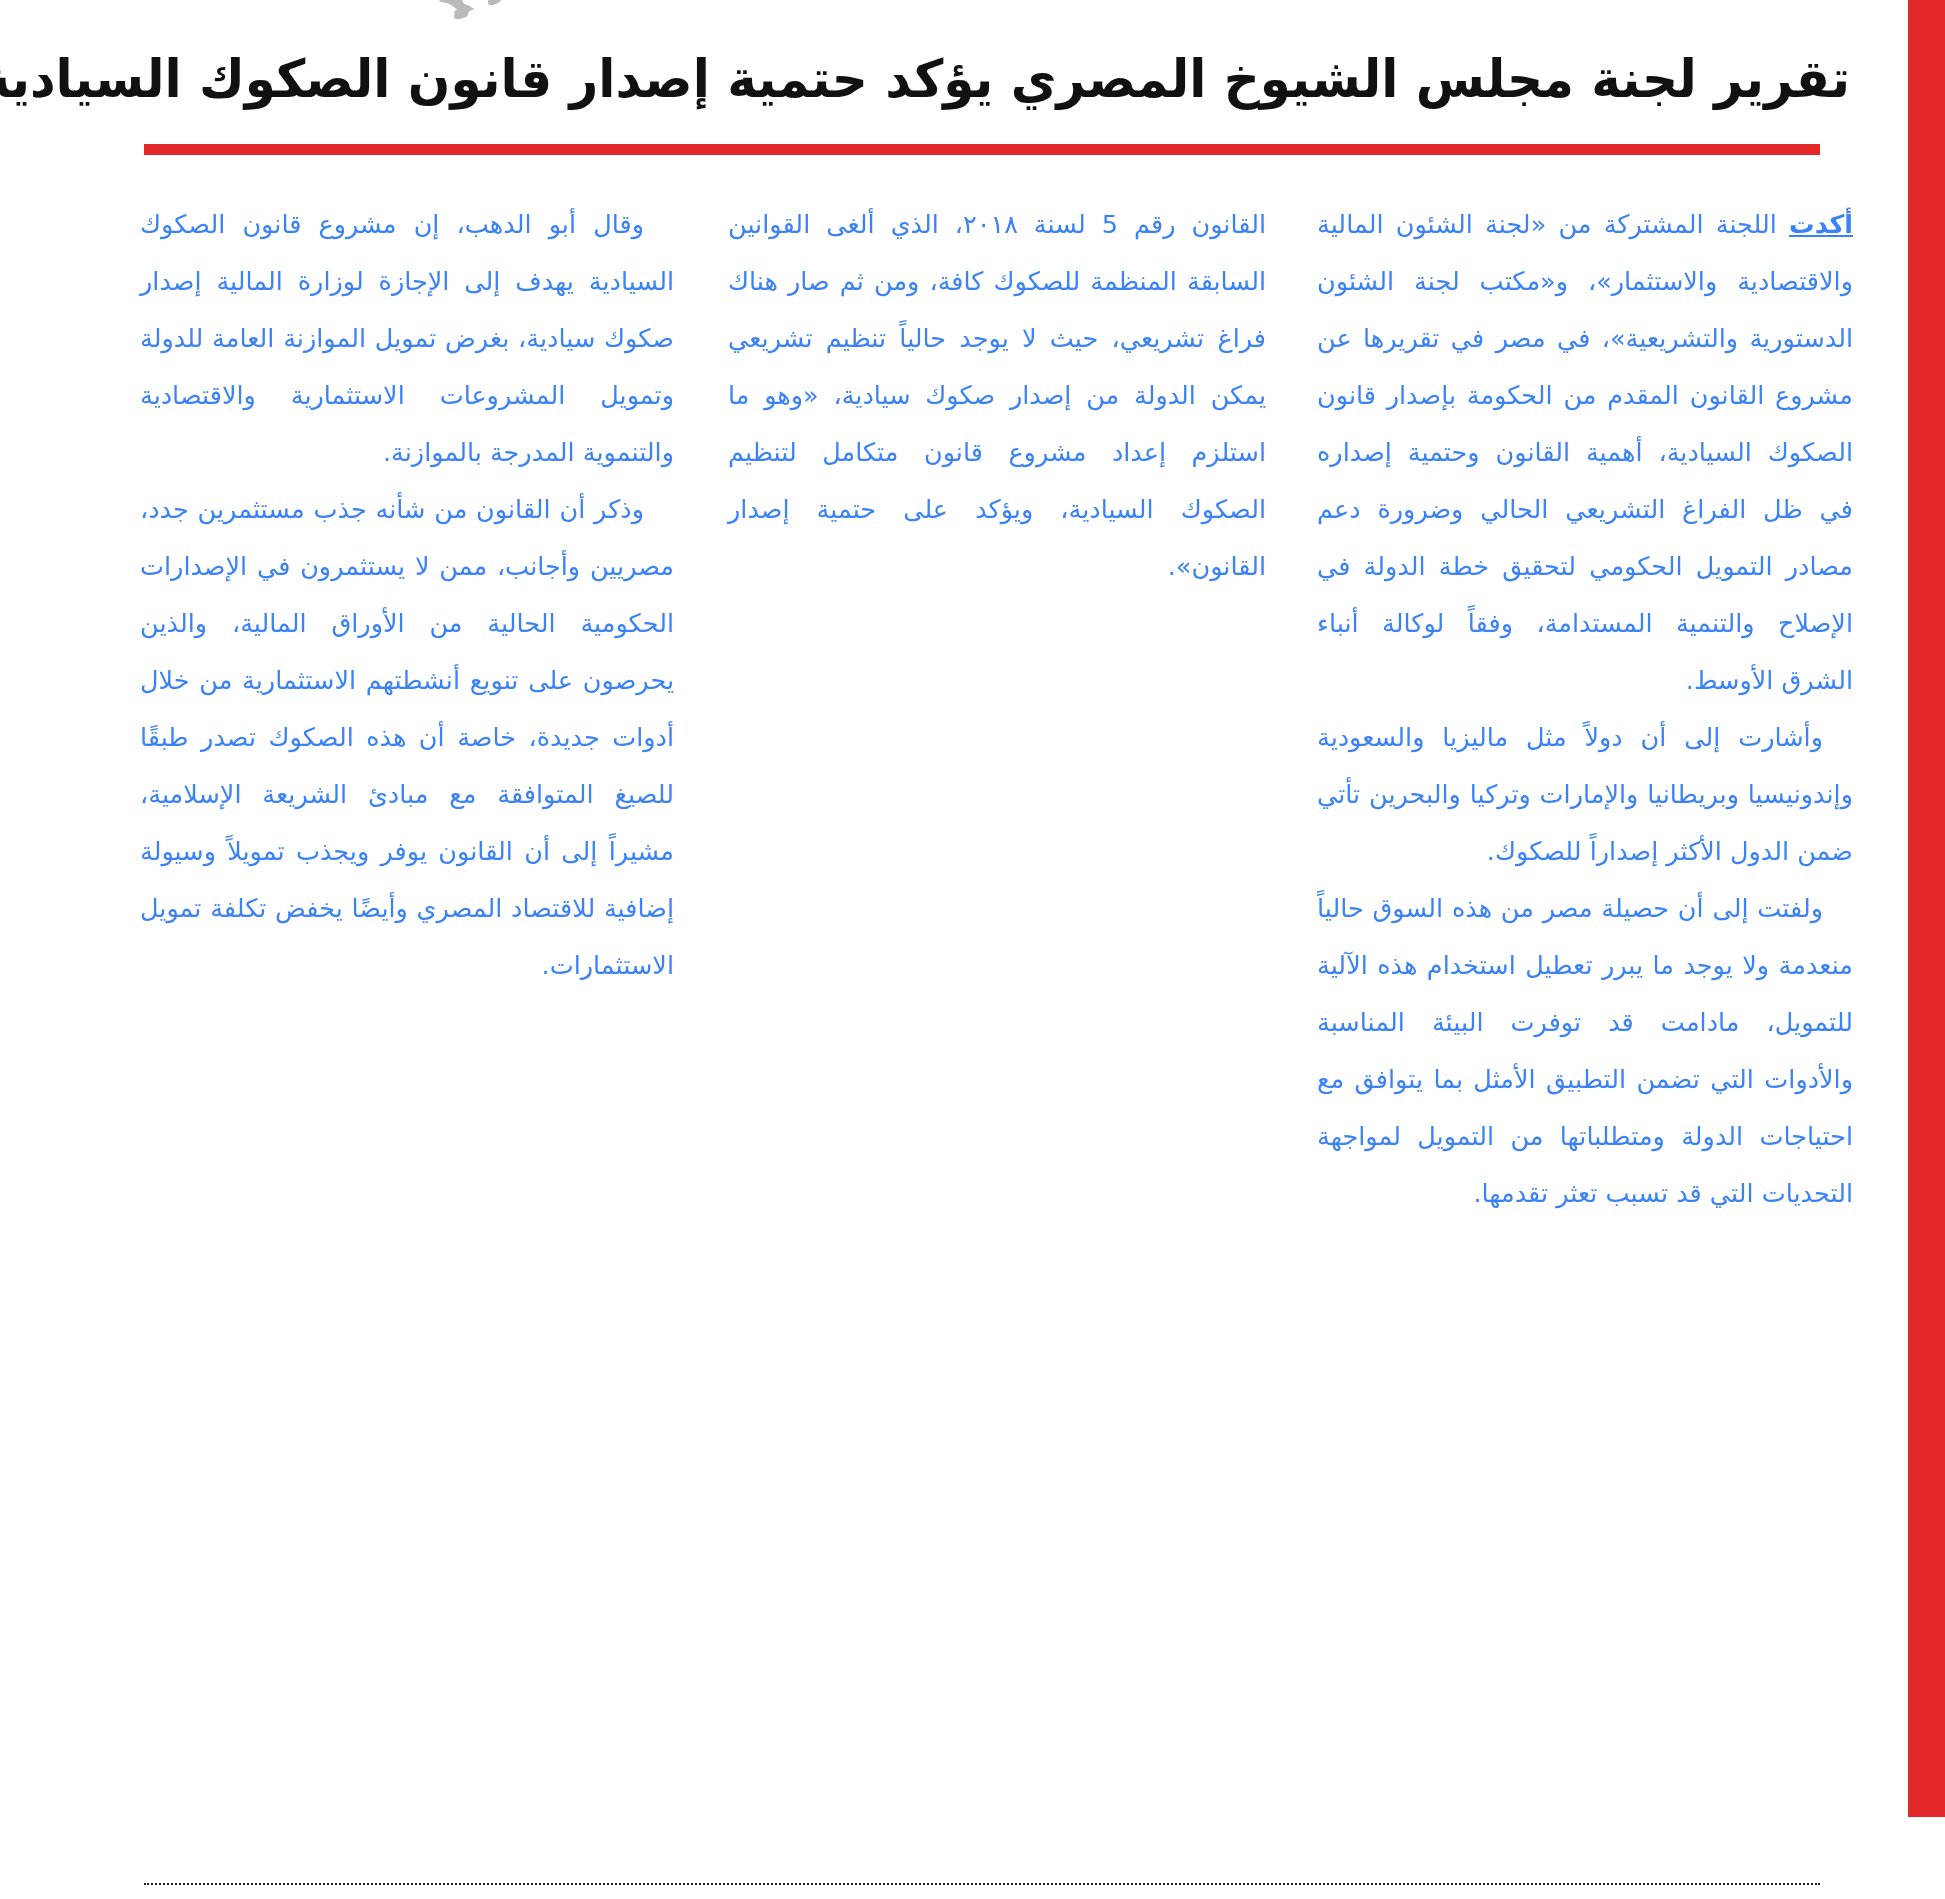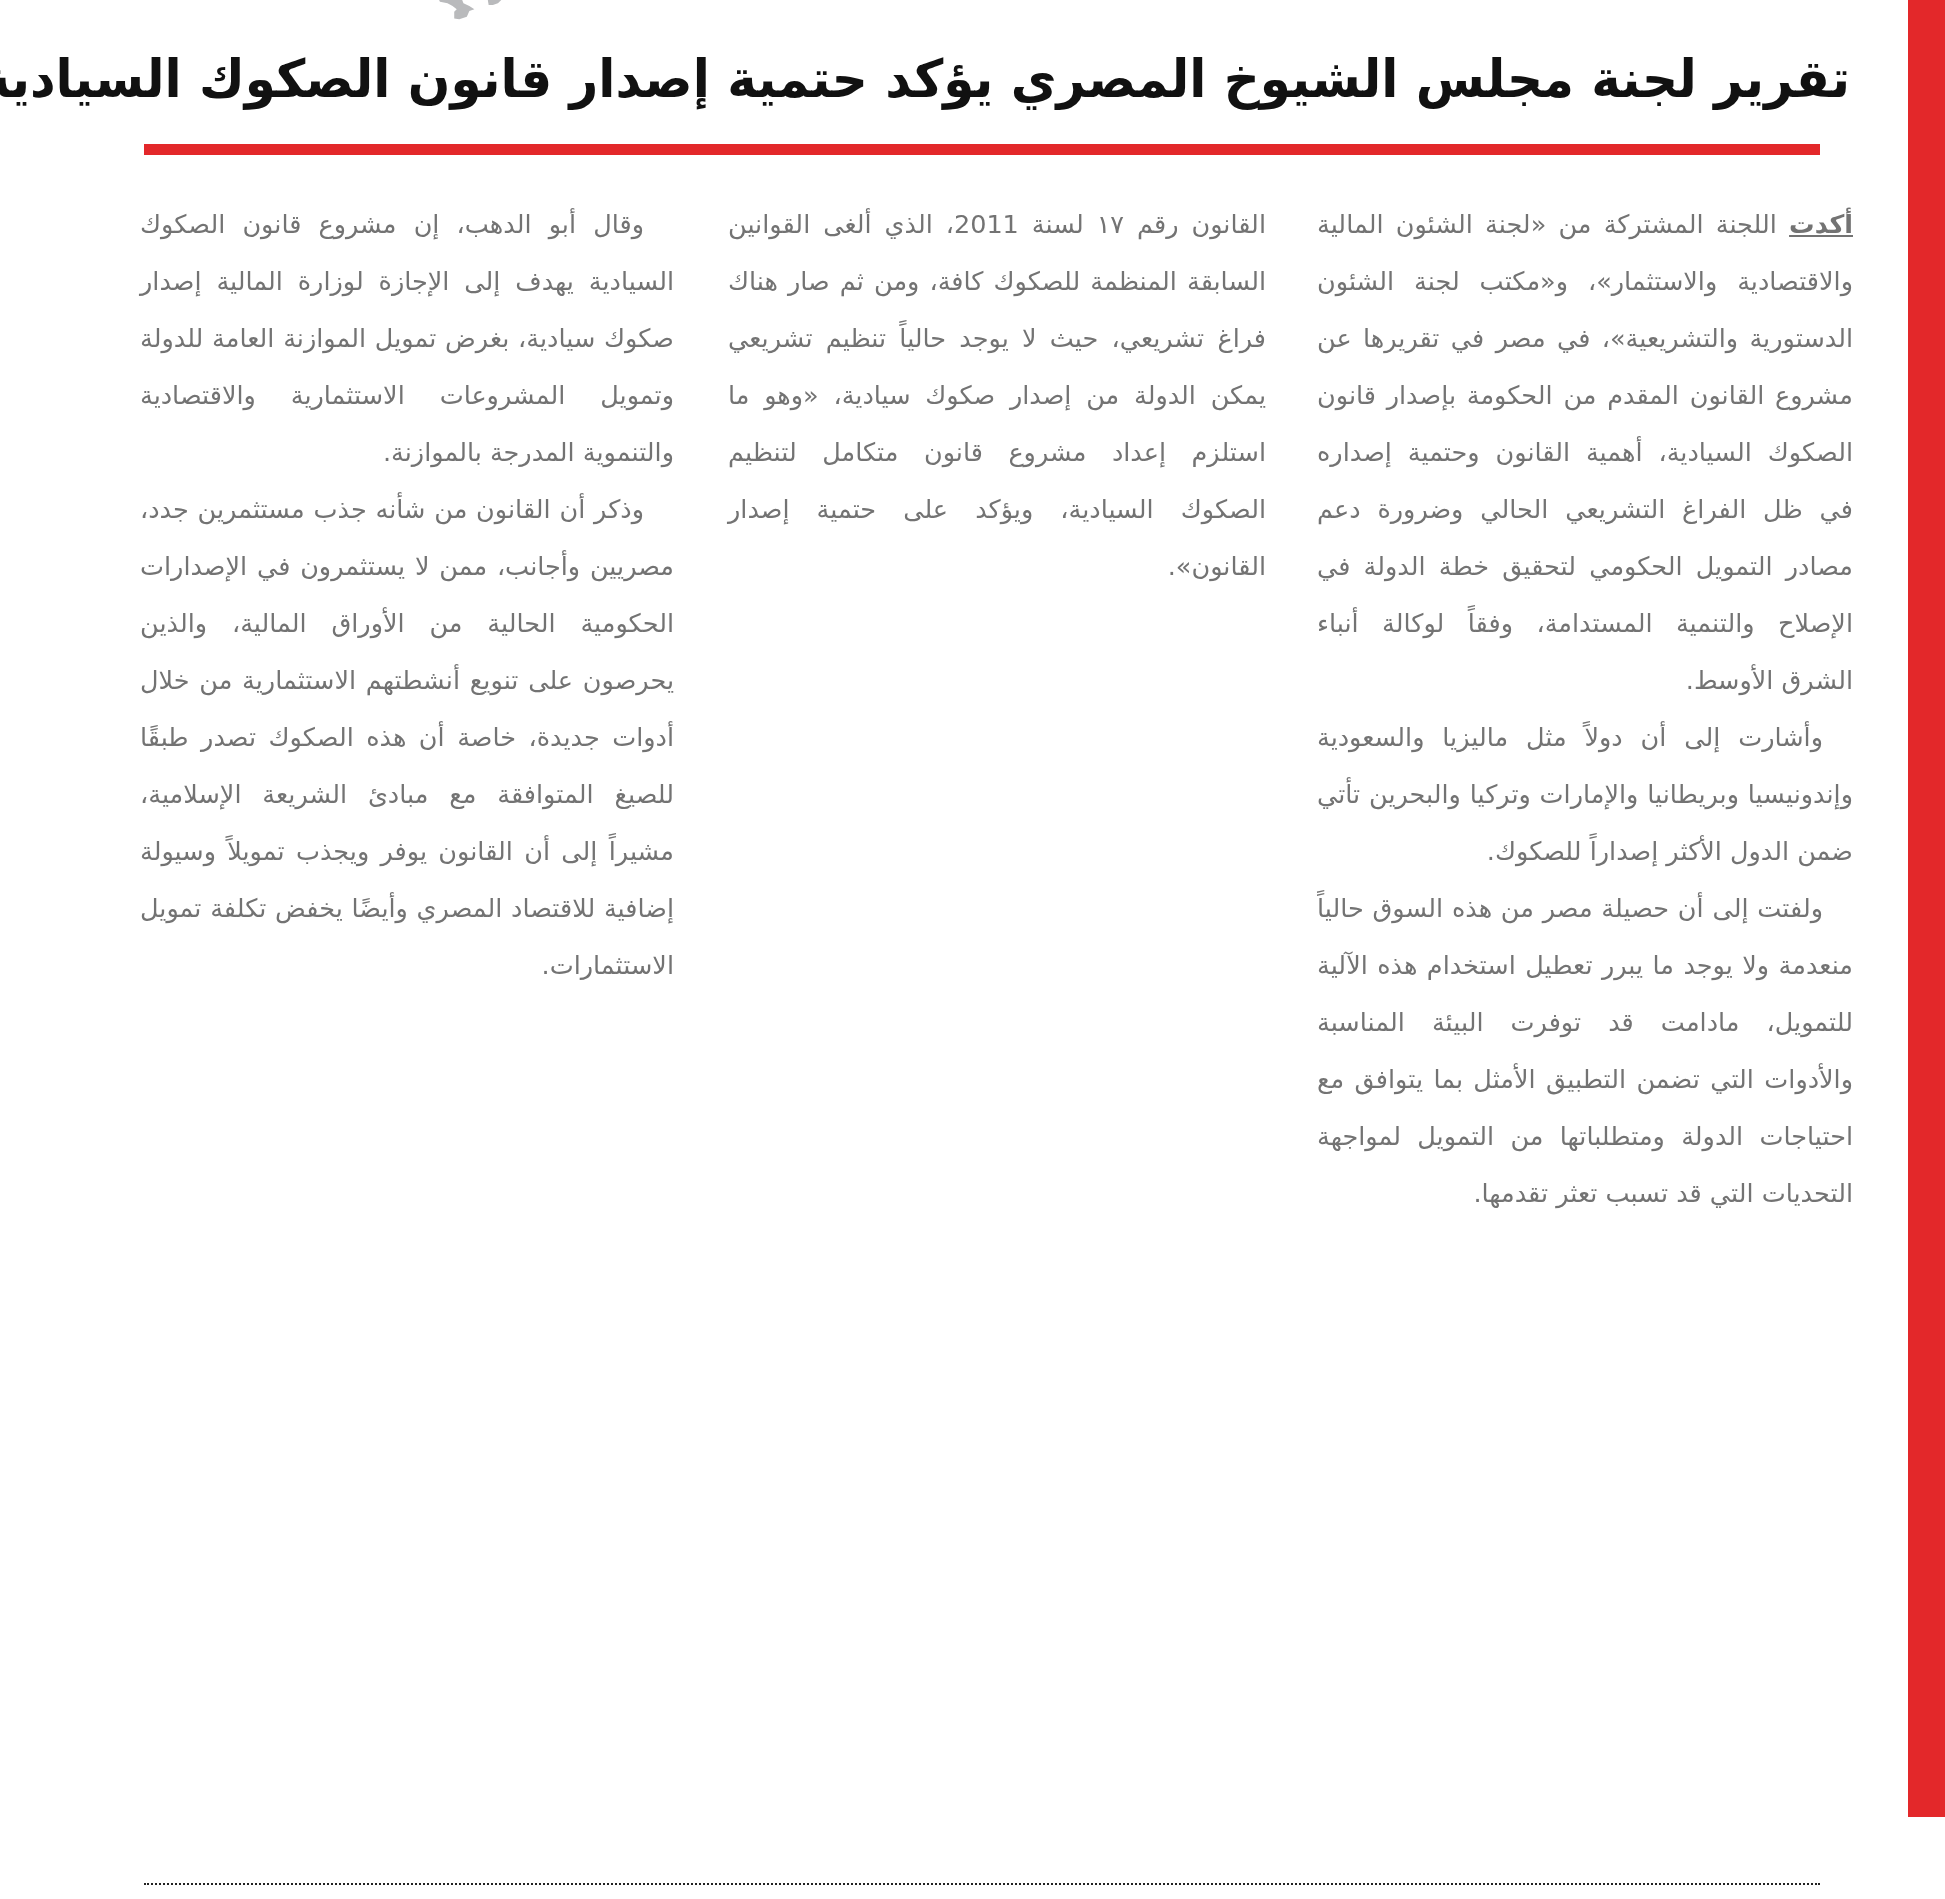--- a/index.html
+++ b/index.html
@@ -24,21 +24,21 @@
     transform: scaleY(1.05);
   }
   .headline-rule {
     position: absolute; left: 144px; top: 144px; width: 1676px; height: 11px;
     background: #e3282a;
   }
   .column {
     position: absolute; top: 196px; direction: rtl; text-align: justify;
     text-align-last: right;
     font-family: "DejaVu Sans", sans-serif;
-    font-size: 25.5px; line-height: 57px; color: #737373;
+    font-size: 25.5px; line-height: 57px; color: #3b82f6;
   }
   .col-1 { left: 1317px; width: 536px; }
   .col-2 { left: 728px; width: 538px; }
   .col-3 { left: 140px;  width: 534px; }
   .column p { margin: 0; text-indent: 0; }
   .column p.indent { text-indent: 30px; }
   .lead-word { font-weight: bold; text-decoration: underline; }
   .bottom-rule {
     position: absolute; left: 144px; top: 1883px; width: 1676px; height: 0;
     border-top: 2.6px dotted #222;
@@ -57,21 +57,21 @@
 <div class="headline">تقرير لجنة مجلس الشيوخ المصري يؤكد حتمية إصدار قانون الصكوك السيادية</div>
 <div class="headline-rule"></div>
 
 <div class="column col-1">
   <p><span class="lead-word">أكدت</span><span> اللجنة المشتركة من «لجنة الشئون المالية والاقتصادية والاستثمار»، و«مكتب لجنة الشئون الدستورية والتشريعية»، في مصر في تقريرها عن مشروع القانون المقدم من الحكومة بإصدار قانون الصكوك السيادية، أهمية القانون وحتمية إصداره في ظل الفراغ التشريعي الحالي وضرورة دعم مصادر التمويل الحكومي لتحقيق خطة الدولة في الإصلاح والتنمية المستدامة، وفقاً لوكالة أنباء الشرق الأوسط.</span></p>
   <p class="indent">وأشارت إلى أن دولاً مثل ماليزيا والسعودية وإندونيسيا وبريطانيا والإمارات وتركيا والبحرين تأتي ضمن الدول الأكثر إصداراً للصكوك.</p>
   <p class="indent">ولفتت إلى أن حصيلة مصر من هذه السوق حالياً منعدمة ولا يوجد ما يبرر تعطيل استخدام هذه الآلية للتمويل، مادامت قد توفرت البيئة المناسبة والأدوات التي تضمن التطبيق الأمثل بما يتوافق مع احتياجات الدولة ومتطلباتها من التمويل لمواجهة التحديات التي قد تسبب تعثر تقدمها.</p>
 </div>
 
 <div class="column col-2">
-  <p>القانون رقم ١٧ لسنة 2011، الذي ألغى القوانين السابقة المنظمة للصكوك كافة، ومن ثم صار هناك فراغ تشريعي، حيث لا يوجد حالياً تنظيم تشريعي يمكن الدولة من إصدار صكوك سيادية، «وهو ما استلزم إعداد مشروع قانون متكامل لتنظيم الصكوك السيادية، ويؤكد على حتمية إصدار القانون».</p>
+  <p>القانون رقم 5 لسنة ٢٠١٨، الذي ألغى القوانين السابقة المنظمة للصكوك كافة، ومن ثم صار هناك فراغ تشريعي، حيث لا يوجد حالياً تنظيم تشريعي يمكن الدولة من إصدار صكوك سيادية، «وهو ما استلزم إعداد مشروع قانون متكامل لتنظيم الصكوك السيادية، ويؤكد على حتمية إصدار القانون».</p>
 </div>
 
 <div class="column col-3">
   <p class="indent">وقال أبو الدهب، إن مشروع قانون الصكوك السيادية يهدف إلى الإجازة لوزارة المالية إصدار صكوك سيادية، بغرض تمويل الموازنة العامة للدولة وتمويل المشروعات الاستثمارية والاقتصادية والتنموية المدرجة بالموازنة.</p>
   <p class="indent">وذكر أن القانون من شأنه جذب مستثمرين جدد، مصريين وأجانب، ممن لا يستثمرون في الإصدارات الحكومية الحالية من الأوراق المالية، والذين يحرصون على تنويع أنشطتهم الاستثمارية من خلال أدوات جديدة، خاصة أن هذه الصكوك تصدر طبقًا للصيغ المتوافقة مع مبادئ الشريعة الإسلامية، مشيراً إلى أن القانون يوفر ويجذب تمويلاً وسيولة إضافية للاقتصاد المصري وأيضًا يخفض تكلفة تمويل الاستثمارات.</p>
 </div>
 
 <div class="bottom-rule"></div>
 
 

